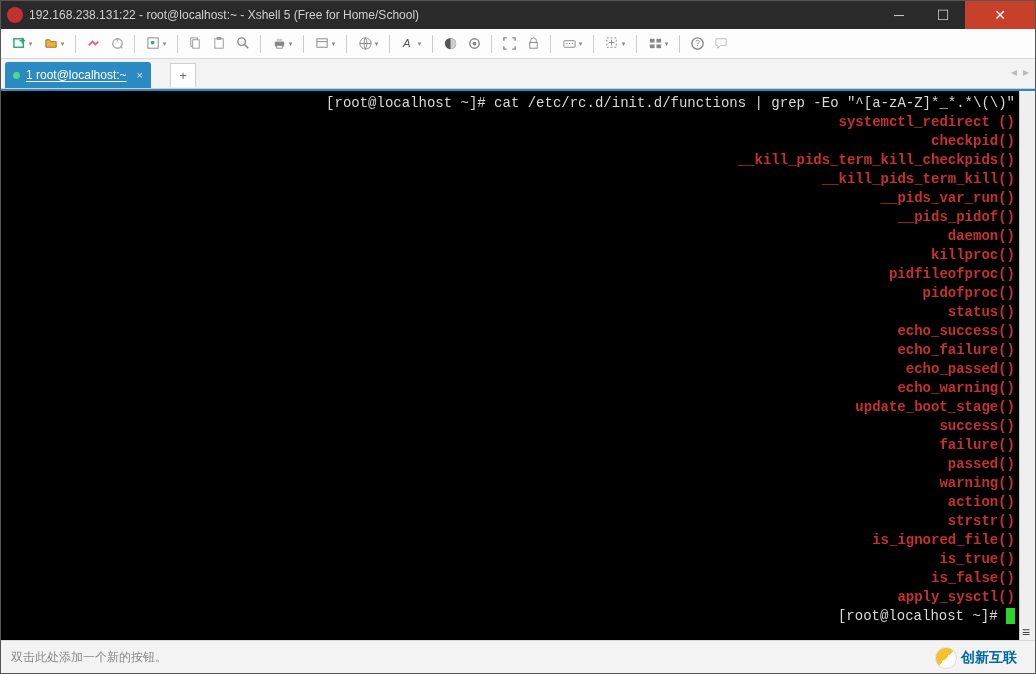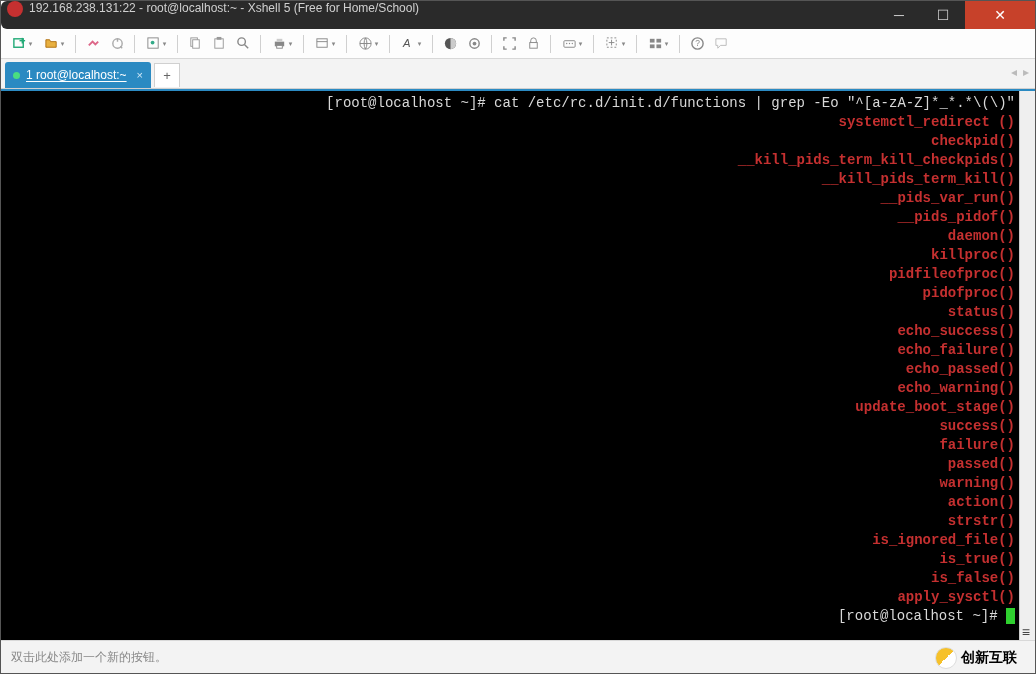--- a/index.html
+++ b/index.html
@@ -1,44 +1,44 @@
 <!DOCTYPE html>
 <html><head>
 <meta charset="utf-8">
 <style>
 * { margin: 0; padding: 0; box-sizing: border-box; }
 body { font-family: "Segoe UI", Tahoma, sans-serif; font-size: 12px; background: #fff; width: 1036px; height: 674px; overflow: hidden; display: flex; flex-direction: column; border: 1px solid #555; }
-.titlebar { height: 28px; background: #2a2a2a; color: #d0d0d0; display: flex; align-items: flex-start; padding-left: 6px; border-radius: 6px; }
+.titlebar { height: 28px; background: #2a2a2a; color: #d0d0d0; display: flex; align-items: center; padding-left: 6px; }
 .titlebar .icon { width: 16px; height: 16px; border-radius: 50%; background: #c53030; margin-right: 6px; display:inline-block; }
 .titlebar .title { flex: 1; font-size: 12px; }
 .winbtns { display: flex; height: 100%; }
 .winbtns div { width: 44px; display: flex; align-items: center; justify-content: center; color: #ccc; font-size: 14px; }
 .winbtns .close { background: #c7412a; color: #fff; width: 70px; }
 .toolbar { height: 30px; background: #fdfdfd; border-bottom: 1px solid #d8d8d8; display: flex; align-items: center; padding: 0 6px; gap: 2px; }
 .tbtn { width: 22px; height: 22px; display: flex; align-items: center; justify-content: center; color: #555; border-radius: 2px; }
 .tbtn.drop { width: 30px; position: relative; }
 .tbtn.drop::after { content: "▾"; font-size: 7px; margin-left: 2px; color: #888; }
 .tsep { width: 1px; height: 18px; background: #d0d0d0; margin: 0 4px; }
-.tabbar { height: 30px; background: #f3f3f3; border-bottom: 1px solid #d0d0d0; display: flex; align-items: flex-end; padding-left: 4px; position: relative; }
+.tabbar { height: 30px; background: #f3f3f3; border-bottom: 1px solid #d0d0d0; display: flex; align-items: flex-end; padding-left: 4px; position: relative; gap: 16px; }
 .tab { height: 26px; background: #2b8ac2; color: #fff; display: flex; align-items: center; padding: 0 8px; font-size: 12px; border-top-left-radius: 3px; border-top-right-radius: 3px; gap: 6px; }
 .tab .dot { width: 7px; height: 7px; border-radius: 50%; background: #4ade80; }
 .tab .tlabel { text-decoration: underline; text-underline-offset: 2px; }
 .tab .x { font-size: 11px; color: #cfe8f7; margin-left: 4px; }
 .newtab { width: 26px; height: 24px; margin-left: 3px; margin-bottom: 1px; border: 1px solid #d0d0d0; background: #fff; display: flex; align-items: center; justify-content: center; color: #666; font-size: 13px; border-bottom: none; }
 .tabnav { position: absolute; right: 6px; top: 6px; display: flex; gap: 6px; color: #bbb; font-size: 12px; }
 .termwrap { flex: 1; display: flex; border-top: 2px solid #2b8ac2; }
 .terminal { flex: 1; background: #000; color: #ccc; font-family: "Consolas","Courier New",monospace; font-size: 14px; line-height: 19px; padding: 3px 4px; overflow: hidden; white-space: pre; position: relative; text-align: right; }
 .terminal .red { color: #c53030; font-weight: bold; }
 .terminal .white { color: #d8d8d8; }
 .cursor { display: inline-block; width: 9px; height: 16px; background: #2fd02f; vertical-align: text-bottom; }
 .scrollbar { width: 16px; background: #efefef; border-left: 1px solid #ccc; }
 .statusbar { height: 26px; background: #f3f3f3; border-top: 1px solid #d8d8d8; display: flex; align-items: center; padding: 16px 10px; color: #888; font-size: 12px; position: relative; }
 .watermark { position: absolute; right: 18px; bottom: 4px; display: flex; align-items: center; gap: 4px; }
 .watermark .wicon { width: 22px; height: 22px; border-radius: 50%; background: linear-gradient(135deg,#f6c12a 50%,#fff 50%); border: 1px solid #ddd; }
-.watermark .wtext { font-size: 14px; font-weight: bold; color: #000000; font-family: "Microsoft YaHei", sans-serif; }
+.watermark .wtext { font-size: 14px; font-weight: bold; color: #0369a1; font-family: "Microsoft YaHei", sans-serif; }
 .menuicon { position: absolute; right: 6px; bottom: 34px; color: #444; font-size: 14px; }
 svg { width: 15px; height: 15px; }
 </style>
 </head>
 <body>
 
 <div class="titlebar">
   <span class="icon"></span>
   <span class="title">192.168.238.131:22 - root@localhost:~ - Xshell 5 (Free for Home/School)</span>
   <div class="winbtns">

